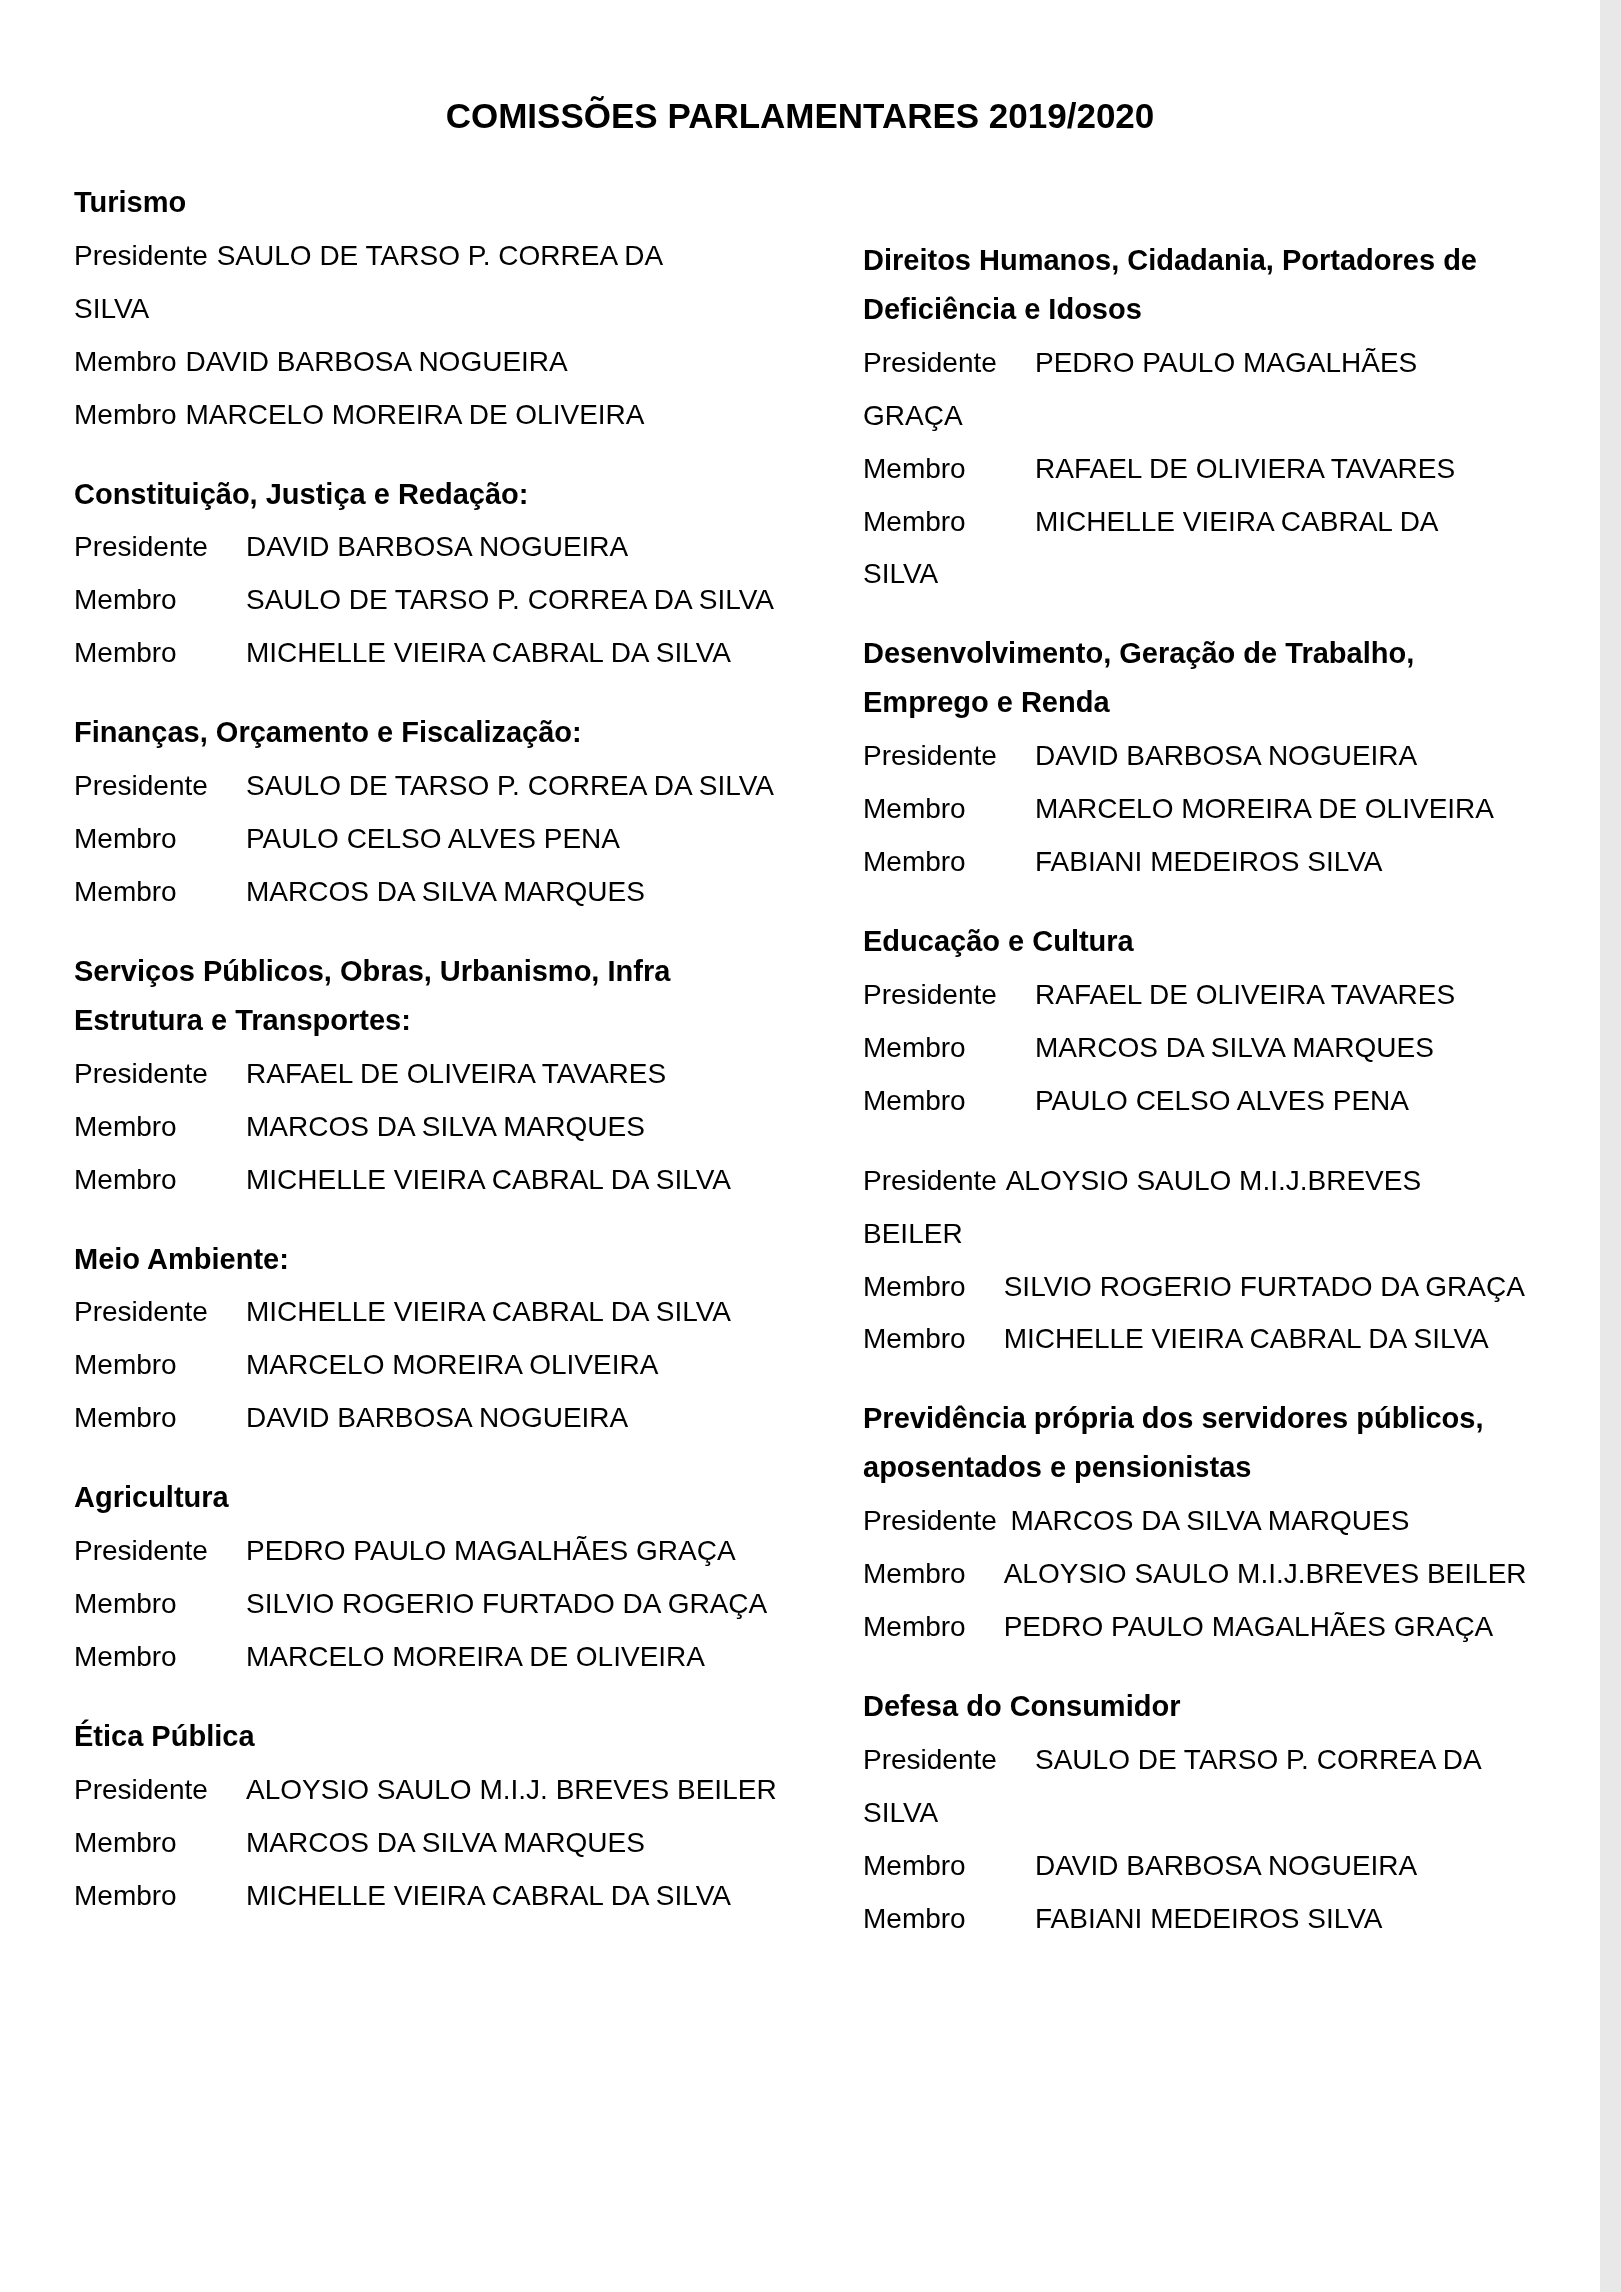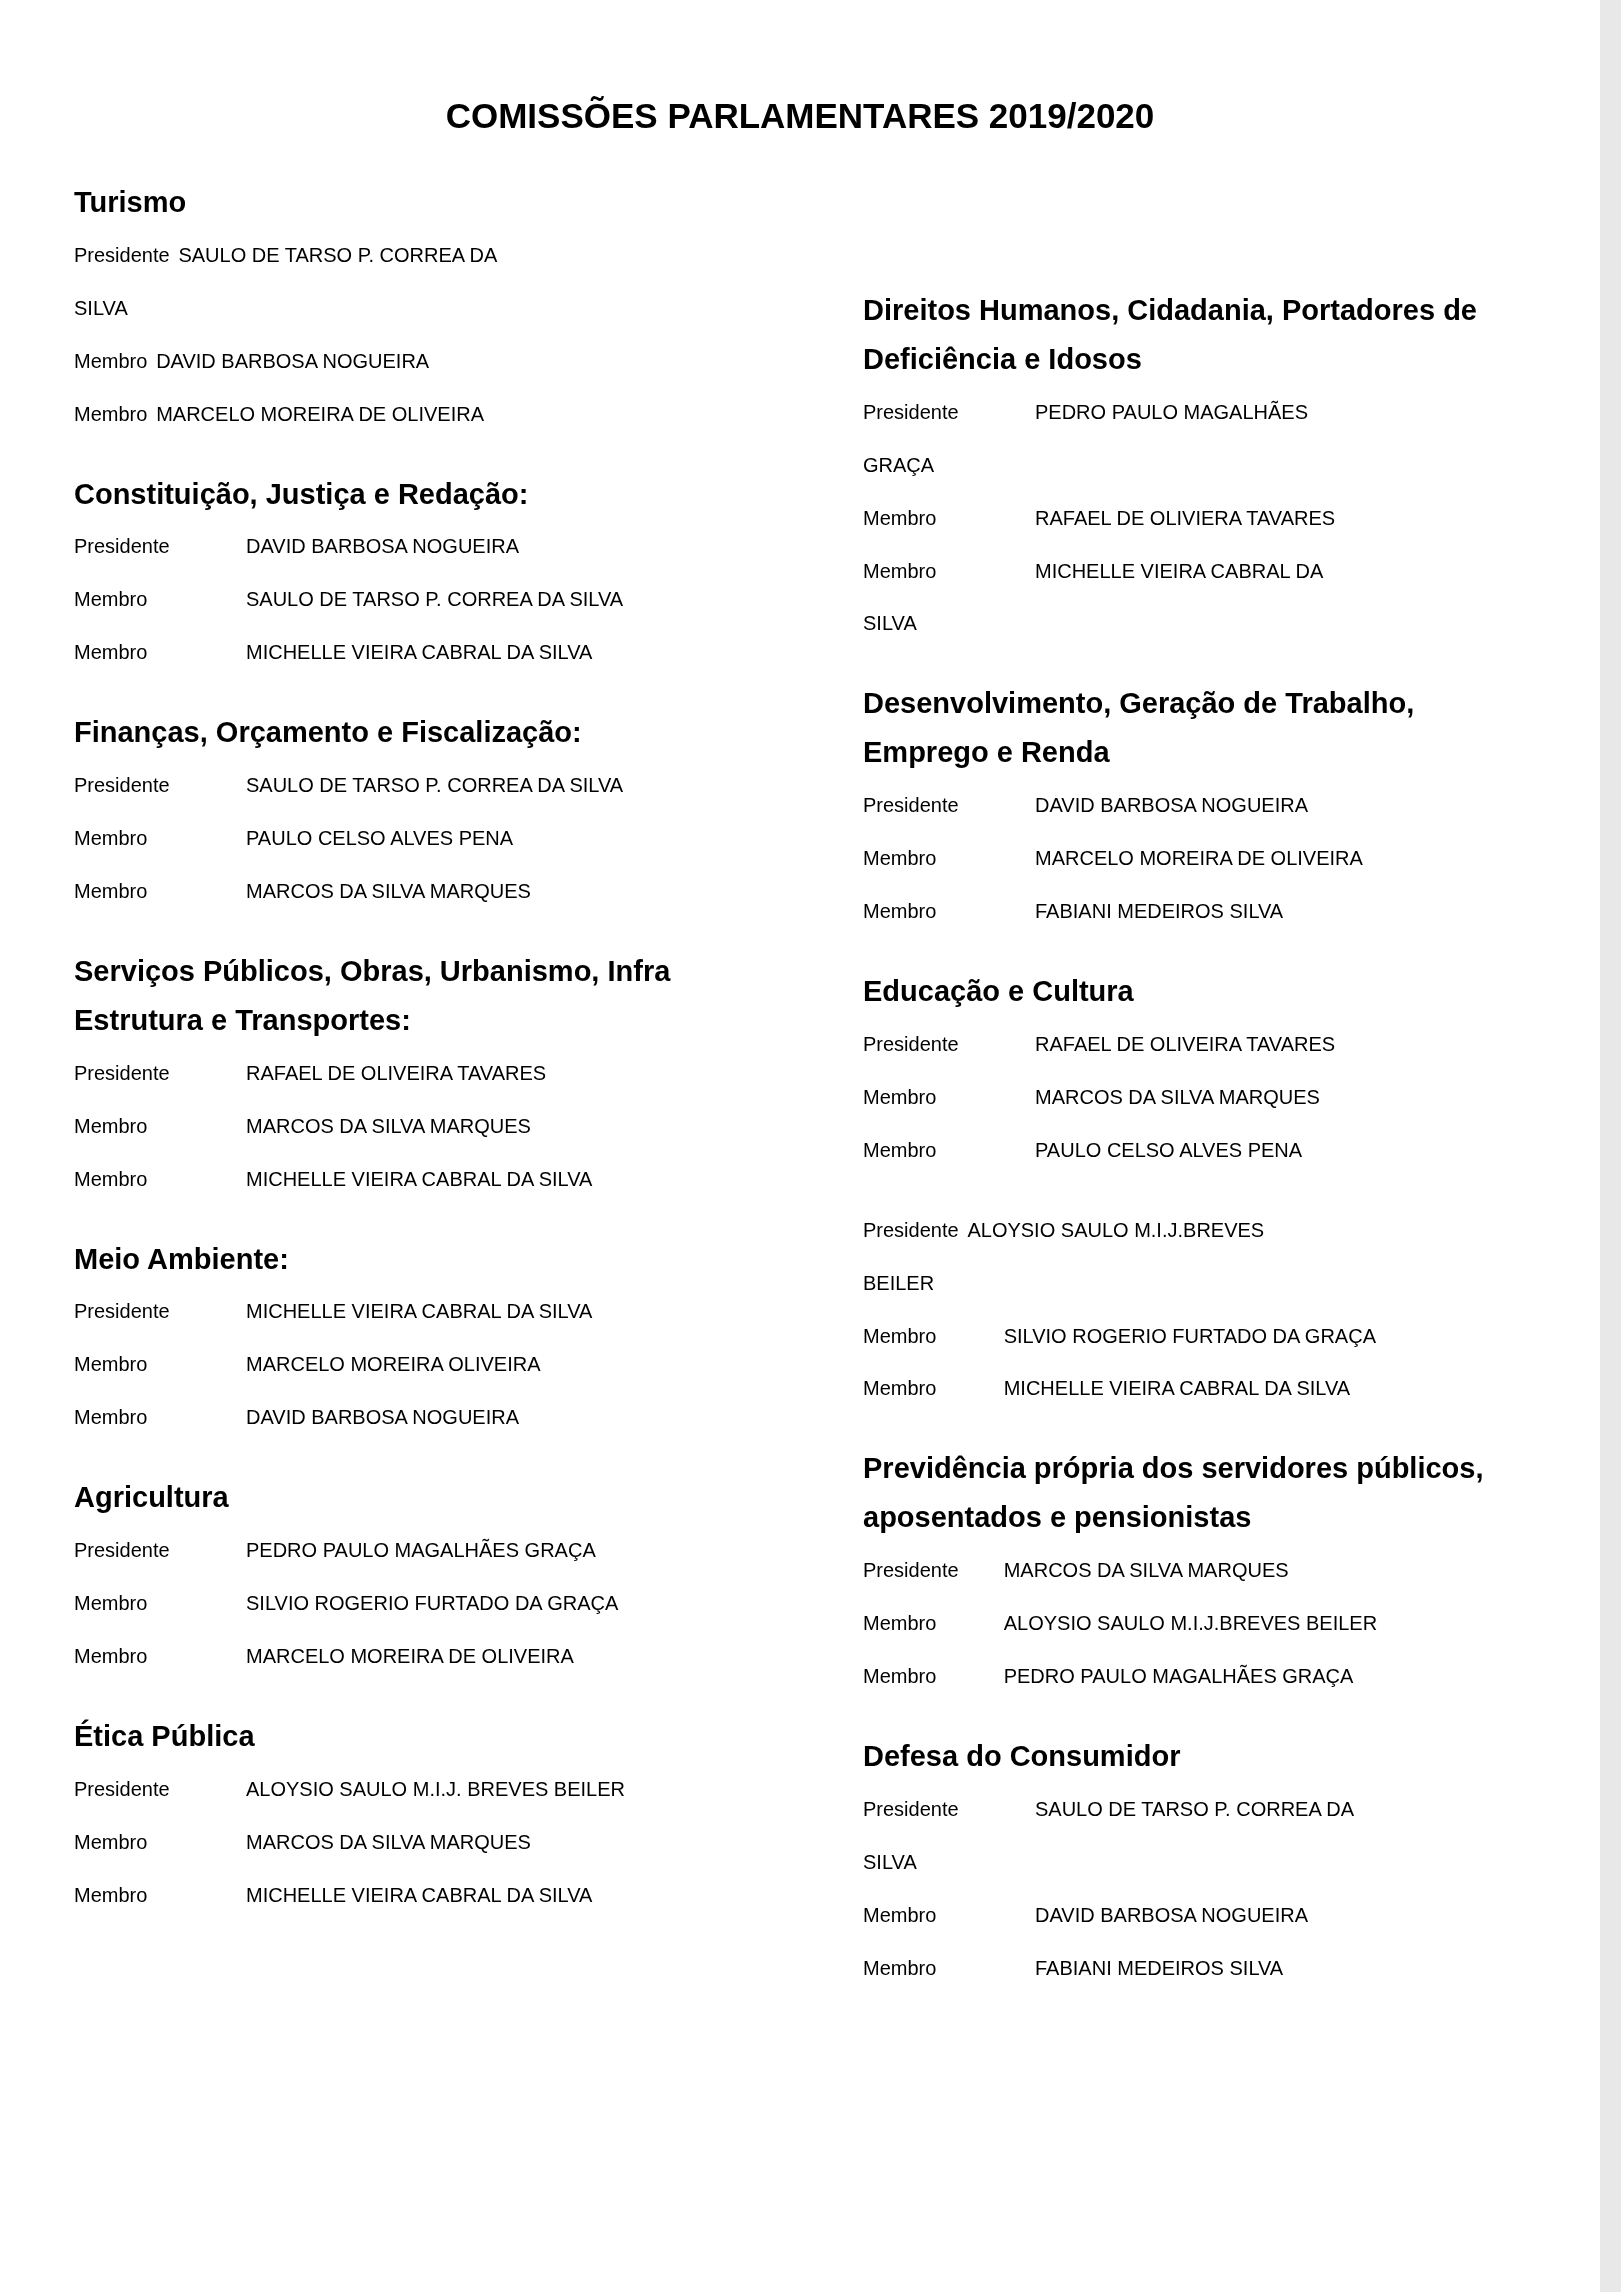--- a/index.html
+++ b/index.html
@@ -21,32 +21,32 @@
     line-height:43px;
     letter-spacing:0px;
   }
   .cols{
     display:flex;
     align-items:flex-start;
     margin:41px 0 0 74px;
   }
   .col{box-sizing:border-box;}
   .col-left{width:789px;}
-  .col-right{width:710px;margin-top:108px;}
+  .col-right{width:710px;margin-top:58px;}
   .section{margin:0 0 31px 0;}
   .heading{
     margin:0 0 3.9px 0;
     font-size:29px;
     font-weight:bold;
     line-height:49px;
     white-space:pre-line;
   }
   .row{
     margin:0 0 3.9px 0;
-    font-size:20px;
+    font-size:28px;
     line-height:49px;
     white-space:nowrap;
   }
   .row .role{white-space:pre;}
   .row .nm{white-space:pre;}
   .gap-tab .role{display:inline-block;min-width:172px;}
   .gap-sm .role{display:inline-block;min-width:127px;margin-right:13.7px;}
   .gap-space .role{margin-right:8.8px;}
   .cont{margin-top:0;}
 </style>

